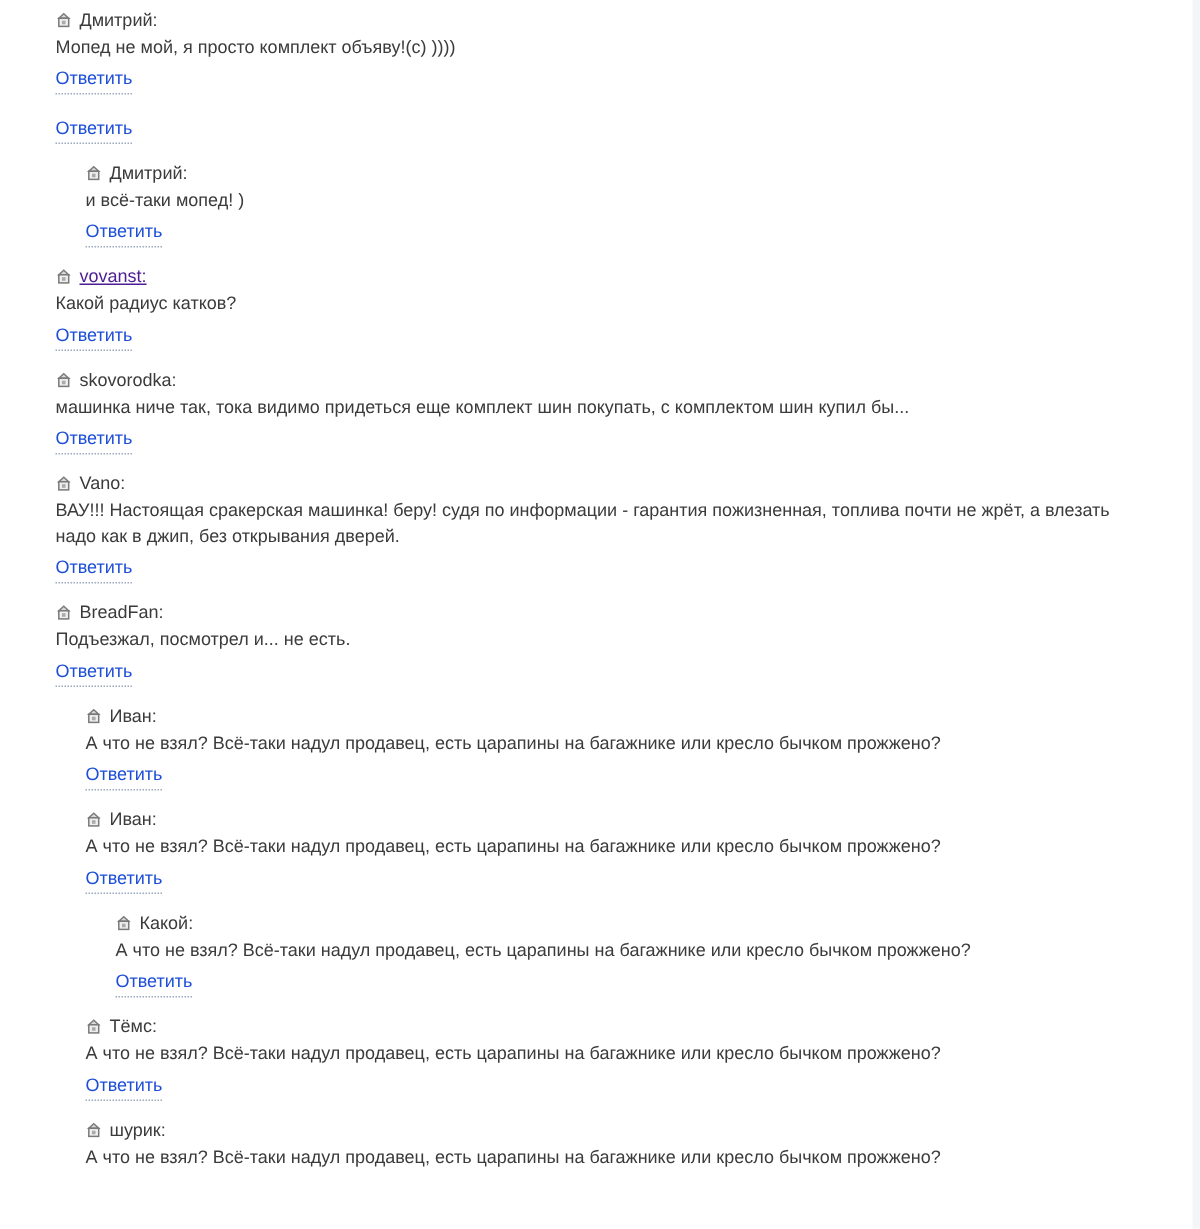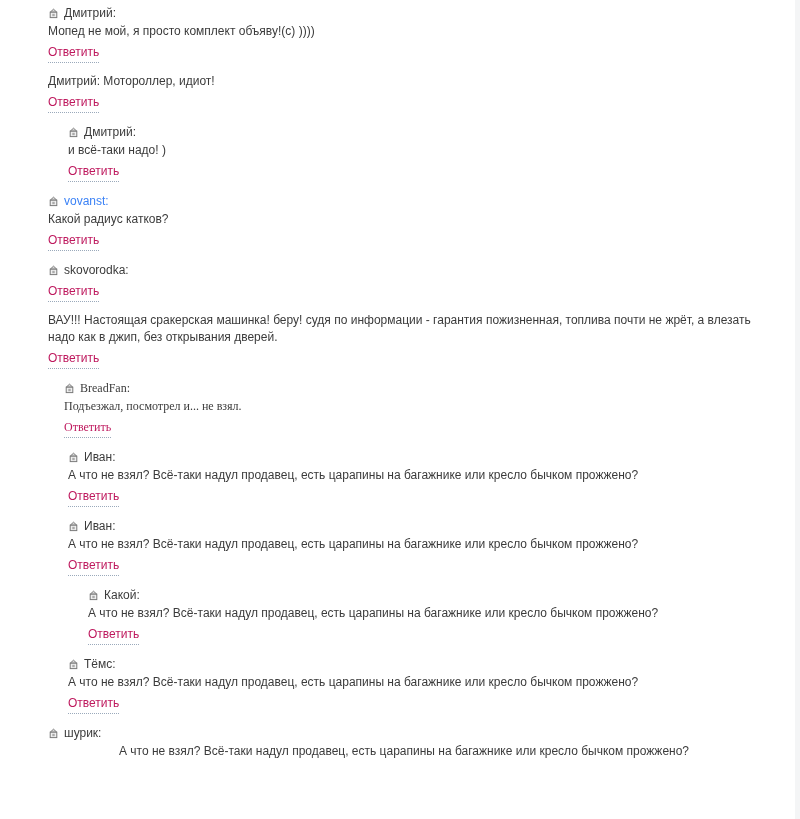--- a/index.html
+++ b/index.html
@@ -17,21 +17,21 @@
     font-size: 12px;
     line-height: 17px;
   }
   .page-edge-right {
     position: absolute;
     top: 0; right: 0;
     width: 5px; height: 819px;
     background: #f4f5f6;
   }
   .comment-list {
-    padding: 4px 40px 0 48px;
+    padding: 4px 40px 0 37px;
   }
   .comment {
     margin-bottom: 10px;
   }
   .author-row {
     display: flex;
     align-items: center;
     gap: 5px;
     height: 18px;
     white-space: nowrap;
@@ -40,31 +40,32 @@
     width: 11px;
     height: 11px;
     display: inline-block;
     flex: 0 0 auto;
   }
   .uicon svg { display: block; }
   .author {
     color: #3b3b3b;
   }
   .author.author-link {
+    text-decoration: underline;
     cursor: pointer;
-    color: #3b82f6;
+    color: #4c1d95;
   }
   .ctext {
     max-width: 733px;
     margin-top: 1px;
   }
   .reply {
     display: inline-block;
     margin-top: 4px;
-    color: #be185d;
+    color: #1d4ed8;
     text-decoration: none;
     border-bottom: 1px dotted #9aa9bb;
     padding-bottom: 1px;
     cursor: pointer;
   }
 </style>
 </head>
 <body>
 
 <div class="comment-list">
@@ -76,35 +77,34 @@
           <rect x="2.2" y="4.2" width="6.6" height="5.4" fill="#efefef" stroke="#7a7a7a" stroke-width="1"></rect>
           <rect x="4.3" y="5.8" width="2.4" height="2.4" fill="#aaaaaa"></rect>
         </svg>
       </span>
       <span class="author">Дмитрий:</span>
     </div>
     <div class="ctext">Мопед не мой, я просто комплект объяву!(с) ))))</div>
     <a class="reply" href="#">Ответить</a>
   </div>
     <div class="comment" style="margin-left: 0px;">
-    <div class="ctext">Дмитрий: Мотороллер, идиот!</div>
     <a class="reply" href="#">Ответить</a>
   </div>
     <div class="comment" style="margin-left: 20px;">
     <div class="author-row">
       <span class="uicon">
         <svg width="11" height="11" viewBox="0 0 11 11" xmlns="http://www.w3.org/2000/svg">
           <path d="M2.2 4.2 L5.5 1.2 L8.8 4.2 Z" fill="#d9d9d9" stroke="#7a7a7a" stroke-width="1"></path>
           <rect x="2.2" y="4.2" width="6.6" height="5.4" fill="#efefef" stroke="#7a7a7a" stroke-width="1"></rect>
           <rect x="4.3" y="5.8" width="2.4" height="2.4" fill="#aaaaaa"></rect>
         </svg>
       </span>
       <span class="author">Дмитрий:</span>
     </div>
-    <div class="ctext">и всё-таки надо! )</div>
+    <div class="ctext">и всё-таки мопед! )</div>
     <a class="reply" href="#">Ответить</a>
   </div>
     <div class="comment" style="margin-left: 0px;">
     <div class="author-row">
       <span class="uicon">
         <svg width="11" height="11" viewBox="0 0 11 11" xmlns="http://www.w3.org/2000/svg">
           <path d="M2.2 4.2 L5.5 1.2 L8.8 4.2 Z" fill="#d9d9d9" stroke="#7a7a7a" stroke-width="1"></path>
           <rect x="2.2" y="4.2" width="6.6" height="5.4" fill="#efefef" stroke="#7a7a7a" stroke-width="1"></rect>
           <rect x="4.3" y="5.8" width="2.4" height="2.4" fill="#aaaaaa"></rect>
         </svg>
@@ -118,38 +118,49 @@
     <div class="author-row">
       <span class="uicon">
         <svg width="11" height="11" viewBox="0 0 11 11" xmlns="http://www.w3.org/2000/svg">
           <path d="M2.2 4.2 L5.5 1.2 L8.8 4.2 Z" fill="#d9d9d9" stroke="#7a7a7a" stroke-width="1"></path>
           <rect x="2.2" y="4.2" width="6.6" height="5.4" fill="#efefef" stroke="#7a7a7a" stroke-width="1"></rect>
           <rect x="4.3" y="5.8" width="2.4" height="2.4" fill="#aaaaaa"></rect>
         </svg>
       </span>
       <span class="author">skovorodka:</span>
     </div>
-    <a class="reply" href="#">Ответить</a>
-  </div>
-    <div class="comment" style="margin-left: 0px;">
+    <div class="ctext">машинка ниче так, тока видимо придеться еще комплект шин покупать, с комплектом шин купил бы...</div>
+    <a class="reply" href="#">Ответить</a>
+  </div>
+    <div class="comment" style="margin-left: 0px;">
+    <div class="author-row">
+      <span class="uicon">
+        <svg width="11" height="11" viewBox="0 0 11 11" xmlns="http://www.w3.org/2000/svg">
+          <path d="M2.2 4.2 L5.5 1.2 L8.8 4.2 Z" fill="#d9d9d9" stroke="#7a7a7a" stroke-width="1"></path>
+          <rect x="2.2" y="4.2" width="6.6" height="5.4" fill="#efefef" stroke="#7a7a7a" stroke-width="1"></rect>
+          <rect x="4.3" y="5.8" width="2.4" height="2.4" fill="#aaaaaa"></rect>
+        </svg>
+      </span>
+      <span class="author">Vano:</span>
+    </div>
     <div class="ctext">ВАУ!!! Настоящая сракерская машинка! беру! судя по информации - гарантия пожизненная, топлива почти не жрёт, а влезать надо как в джип, без открывания дверей.</div>
     <a class="reply" href="#">Ответить</a>
   </div>
-    <div class="comment" style="margin-left: 16px; font-family: Liberation Serif, serif;">
+    <div class="comment" style="margin-left: 0px;">
     <div class="author-row">
       <span class="uicon">
         <svg width="11" height="11" viewBox="0 0 11 11" xmlns="http://www.w3.org/2000/svg">
           <path d="M2.2 4.2 L5.5 1.2 L8.8 4.2 Z" fill="#d9d9d9" stroke="#7a7a7a" stroke-width="1"></path>
           <rect x="2.2" y="4.2" width="6.6" height="5.4" fill="#efefef" stroke="#7a7a7a" stroke-width="1"></rect>
           <rect x="4.3" y="5.8" width="2.4" height="2.4" fill="#aaaaaa"></rect>
         </svg>
       </span>
       <span class="author">BreadFan:</span>
     </div>
-    <div class="ctext">Подъезжал, посмотрел и... не взял.</div>
+    <div class="ctext">Подъезжал, посмотрел и... не есть.</div>
     <a class="reply" href="#">Ответить</a>
   </div>
     <div class="comment" style="margin-left: 20px;">
     <div class="author-row">
       <span class="uicon">
         <svg width="11" height="11" viewBox="0 0 11 11" xmlns="http://www.w3.org/2000/svg">
           <path d="M2.2 4.2 L5.5 1.2 L8.8 4.2 Z" fill="#d9d9d9" stroke="#7a7a7a" stroke-width="1"></path>
           <rect x="2.2" y="4.2" width="6.6" height="5.4" fill="#efefef" stroke="#7a7a7a" stroke-width="1"></rect>
           <rect x="4.3" y="5.8" width="2.4" height="2.4" fill="#aaaaaa"></rect>
         </svg>
@@ -194,21 +205,21 @@
           <path d="M2.2 4.2 L5.5 1.2 L8.8 4.2 Z" fill="#d9d9d9" stroke="#7a7a7a" stroke-width="1"></path>
           <rect x="2.2" y="4.2" width="6.6" height="5.4" fill="#efefef" stroke="#7a7a7a" stroke-width="1"></rect>
           <rect x="4.3" y="5.8" width="2.4" height="2.4" fill="#aaaaaa"></rect>
         </svg>
       </span>
       <span class="author">Тёмс:</span>
     </div>
     <div class="ctext">А что не взял? Всё-таки надул продавец, есть царапины на багажнике или кресло бычком прожжено?</div>
     <a class="reply" href="#">Ответить</a>
   </div>
-    <div class="comment" style=" text-align: center;">
+    <div class="comment" style="margin-left: 20px;">
     <div class="author-row">
       <span class="uicon">
         <svg width="11" height="11" viewBox="0 0 11 11" xmlns="http://www.w3.org/2000/svg">
           <path d="M2.2 4.2 L5.5 1.2 L8.8 4.2 Z" fill="#d9d9d9" stroke="#7a7a7a" stroke-width="1"></path>
           <rect x="2.2" y="4.2" width="6.6" height="5.4" fill="#efefef" stroke="#7a7a7a" stroke-width="1"></rect>
           <rect x="4.3" y="5.8" width="2.4" height="2.4" fill="#aaaaaa"></rect>
         </svg>
       </span>
       <span class="author">шурик:</span>
     </div>

